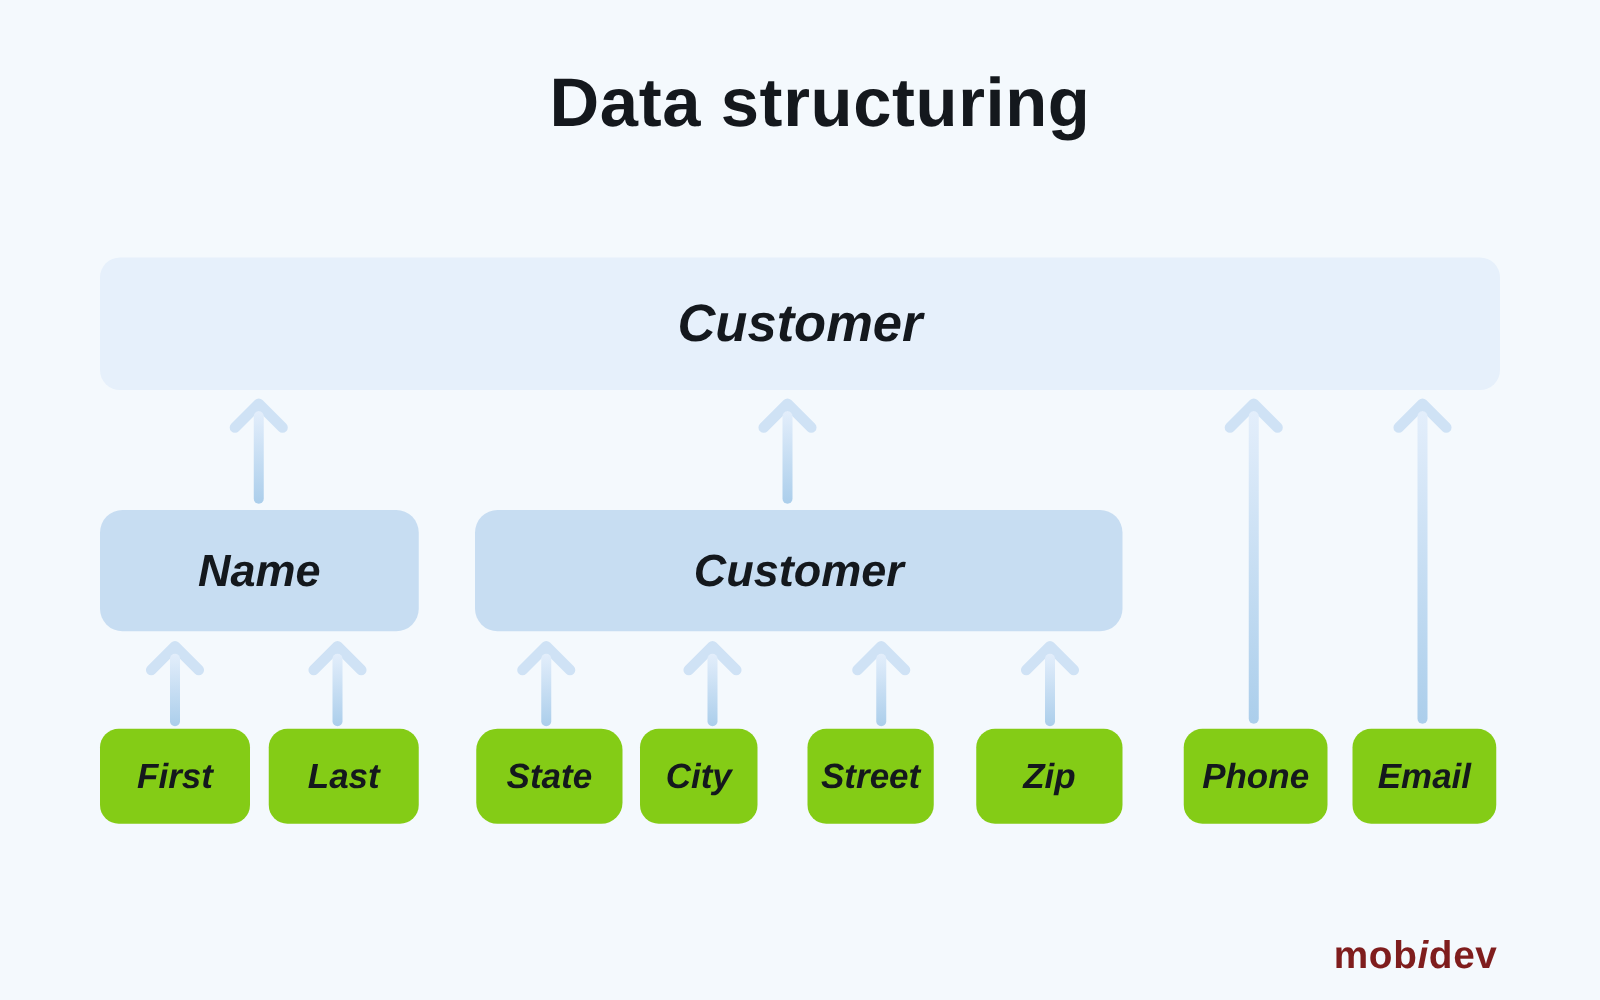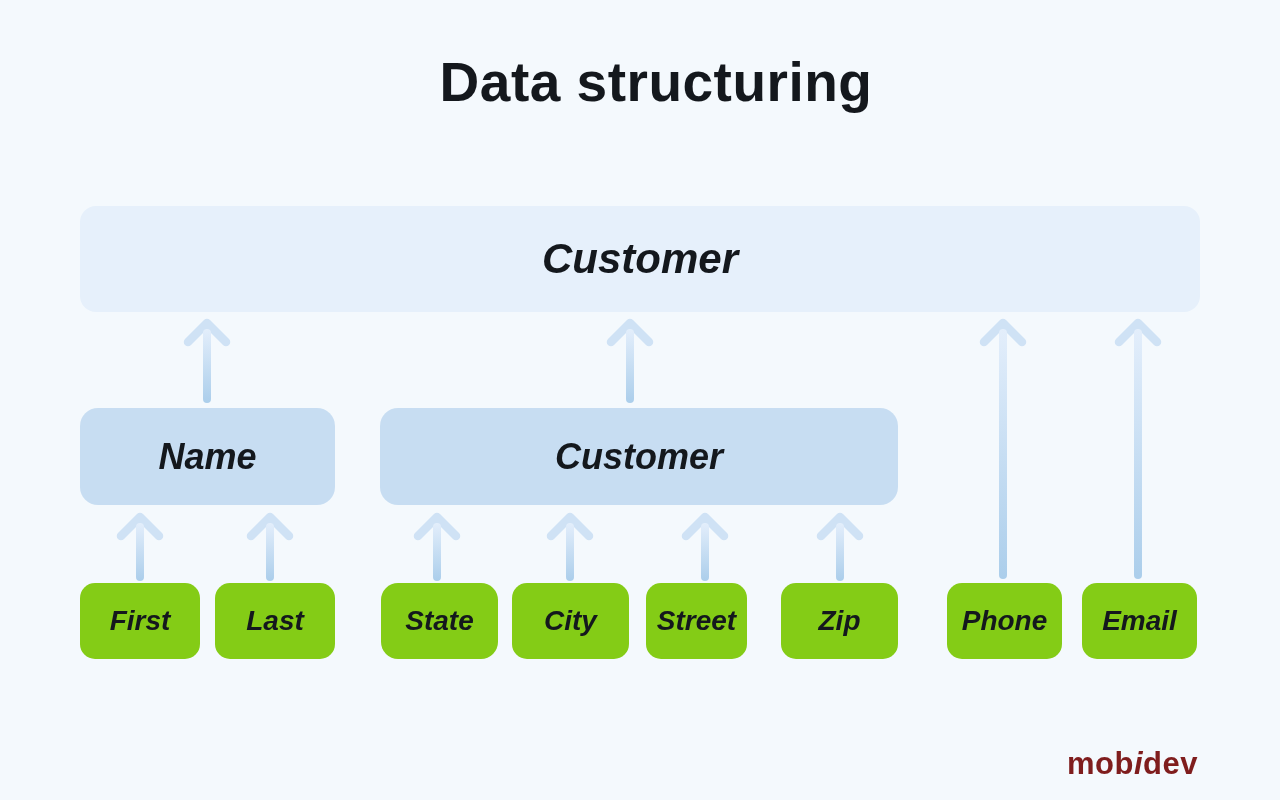--- a/index.html
+++ b/index.html
@@ -50,21 +50,21 @@
     top: 583px; height: 76px;
     background: #84cc16;
     border-radius: 15px;
     font-size: 28px;
   }
   #box-name    { left: 80px;  width: 255px; }
   #box-address { left: 380px; width: 518px; }
   #box-first   { left: 80px;   width: 120px; }
   #box-last    { left: 215px;  width: 120px; }
   #box-state   { left: 381px;  width: 117px; border-radius: 17px; }
-  #box-city    { left: 512px;  width: 117px; }
+  #box-city    { left: 512px;  width: 94px; }
   #box-street  { left: 646px;  width: 101px; }
   #box-zip     { left: 781px;  width: 117px; }
   #box-phone   { left: 947px;  width: 115px; }
   #box-email   { left: 1082px; width: 115px; }
 
   svg.arrow { position: absolute; display: block; }
   .ah {
     fill: none;
     stroke: #cfe2f5;
     stroke-width: 8.5;

